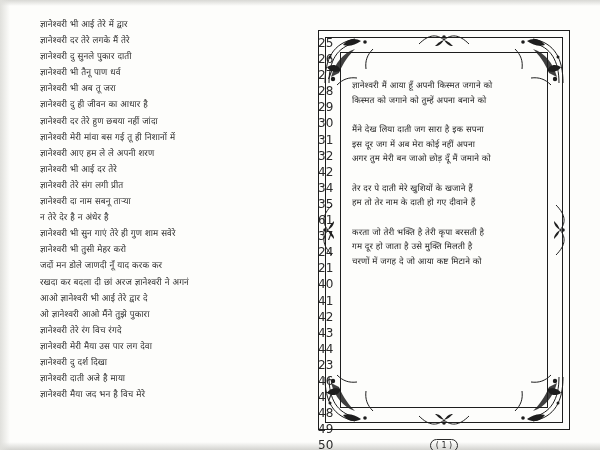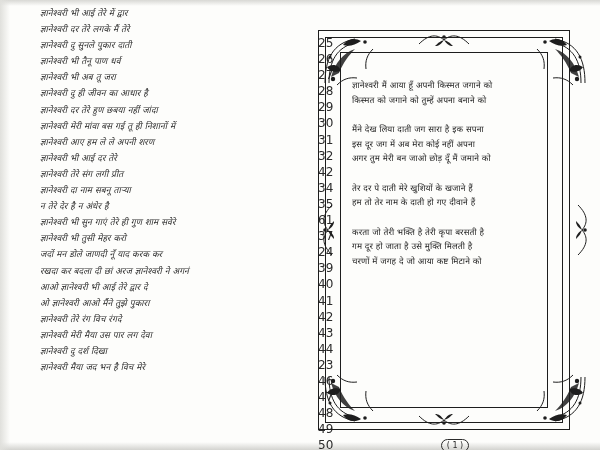--- a/index.html
+++ b/index.html
@@ -39,23 +39,22 @@
     left: 0; top: 0;
     width: 10px; height: 450px;
     background: linear-gradient(to right, #e0e0dc, rgba(255,255,255,0));
     pointer-events: none;
   }
 
   
   .left-col {
     position: absolute;
     left: 40px;
-    top: 8px;
+    top: 19px;
     width: 240px;
-    font-style: italic;
   }
   .line-row {
     display: flex;
     align-items: baseline;
     height: 16.1px;
   }
   .line-text {
     flex: 0 0 auto;
     font-size: 8.6px;
     line-height: 11px;
@@ -79,21 +78,20 @@
     text-align: left;
   }
 
   
   .right-panel {
     position: absolute;
     left: 318px;
     top: 30px;
     width: 252px;
     height: 400px;
-    padding-left: 22px;
   }
   .frame-outer {
     position: absolute;
     left: 0; top: 0;
     width: 252px; height: 400px;
     border: 1.6px solid #1d1d1d;
     box-sizing: border-box;
   }
   .frame-inner {
     position: absolute;
@@ -232,20 +230,23 @@
         <span class="line-text">ओ ज्ञानेश्वरी आओ मैंने तुझे पुकारा</span>
       </div>
     <div class="line-row">
         <span class="line-text">ज्ञानेश्वरी तेरे रंग विच रंगदे</span>
       </div>
     <div class="line-row">
         <span class="line-text">ज्ञानेश्वरी मेरी मैया उस पार लग देवा</span>
       </div>
     <div class="line-row">
         <span class="line-text">ज्ञानेश्वरी दु दर्श दिखा</span>
+      </div>
+    <div class="line-row">
+        <span class="line-text">ज्ञानेश्वरी दाती अजे है माया</span>
       </div>
     <div class="line-row">
         <span class="line-text">ज्ञानेश्वरी मैया जद भन है विच मेरे</span>
       </div>
   </div>
 
   <div class="num-col">
     <div class="num-row">25</div>
     <div class="num-row">26</div>
     <div class="num-row">27</div>
@@ -253,21 +254,21 @@
     <div class="num-row">29</div>
     <div class="num-row">30</div>
     <div class="num-row">31</div>
     <div class="num-row">32</div>
     <div class="num-row">42</div>
     <div class="num-row">34</div>
     <div class="num-row">35</div>
     <div class="num-row">61</div>
     <div class="num-row">37</div>
     <div class="num-row">24</div>
-    <div class="num-row">39</div>
+    <div class="num-row">21</div>
     <div class="num-row">40</div>
     <div class="num-row">41</div>
     <div class="num-row">42</div>
     <div class="num-row">43</div>
     <div class="num-row">44</div>
     <div class="num-row">23</div>
     <div class="num-row">46</div>
     <div class="num-row">47</div>
     <div class="num-row">48</div>
     <div class="num-row">49</div>

